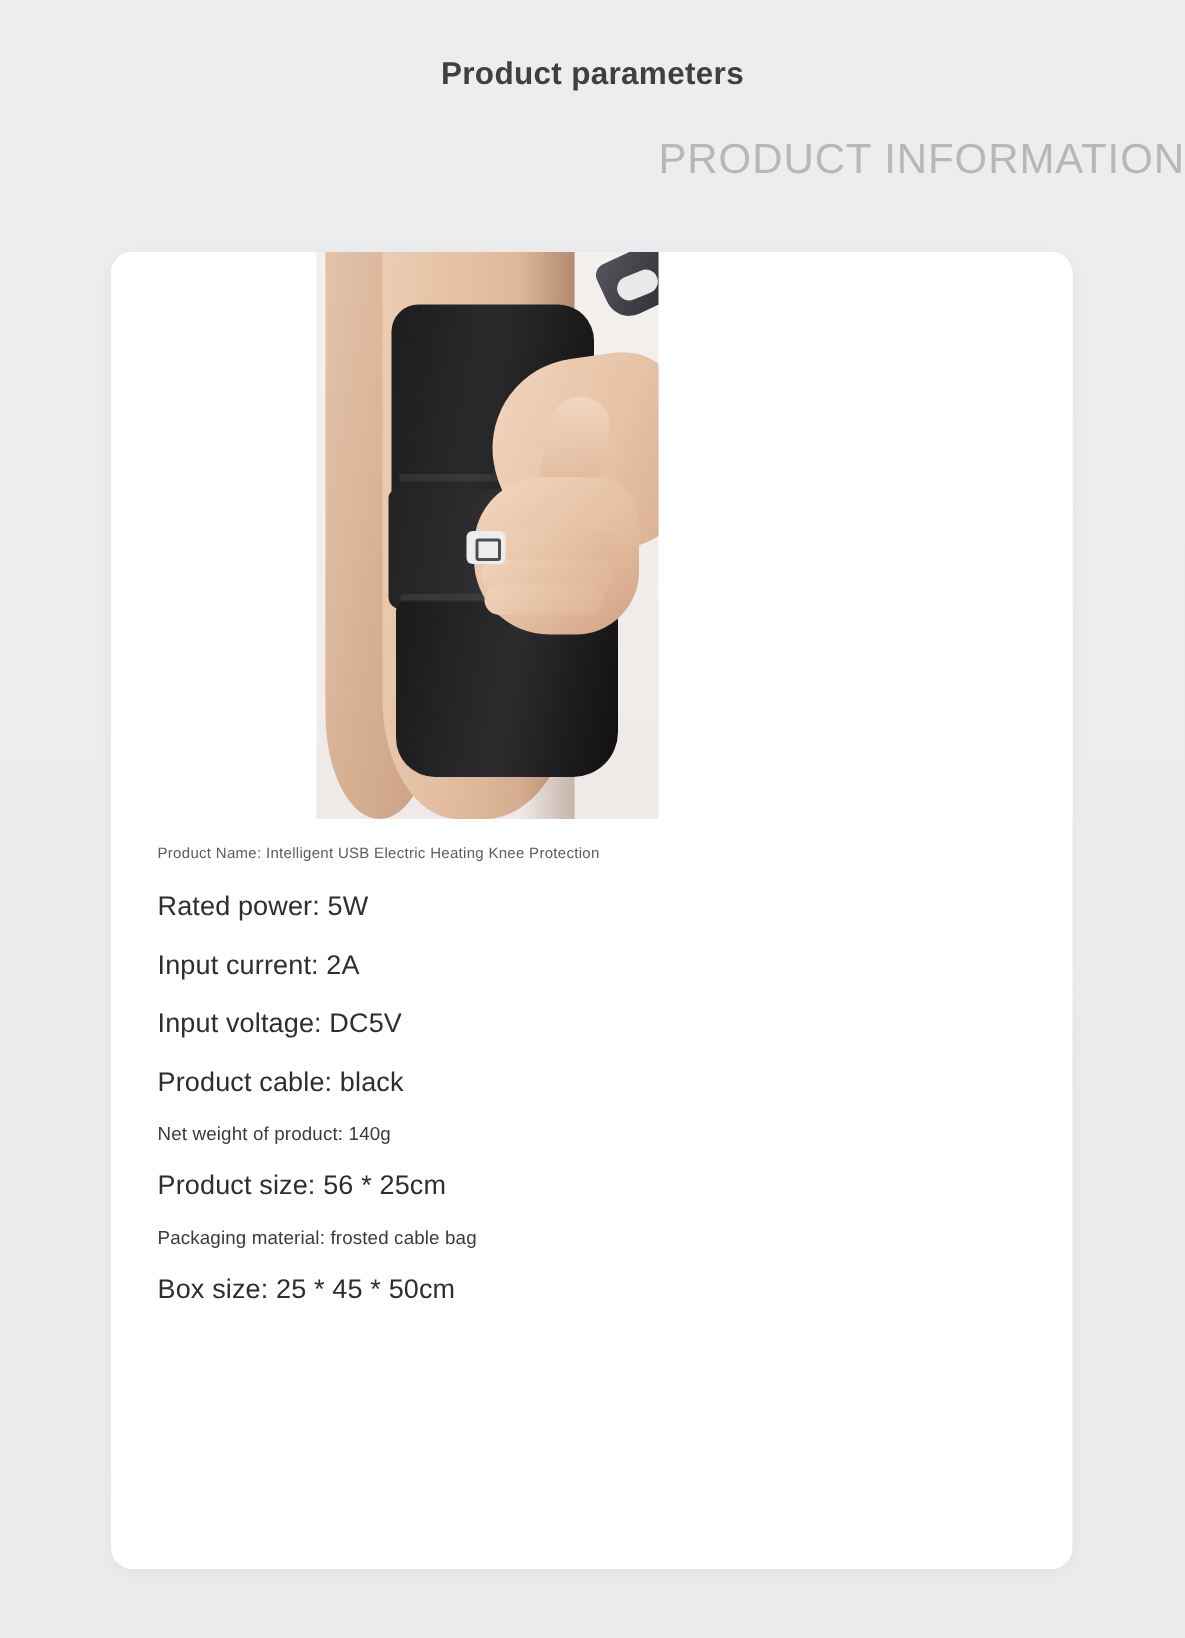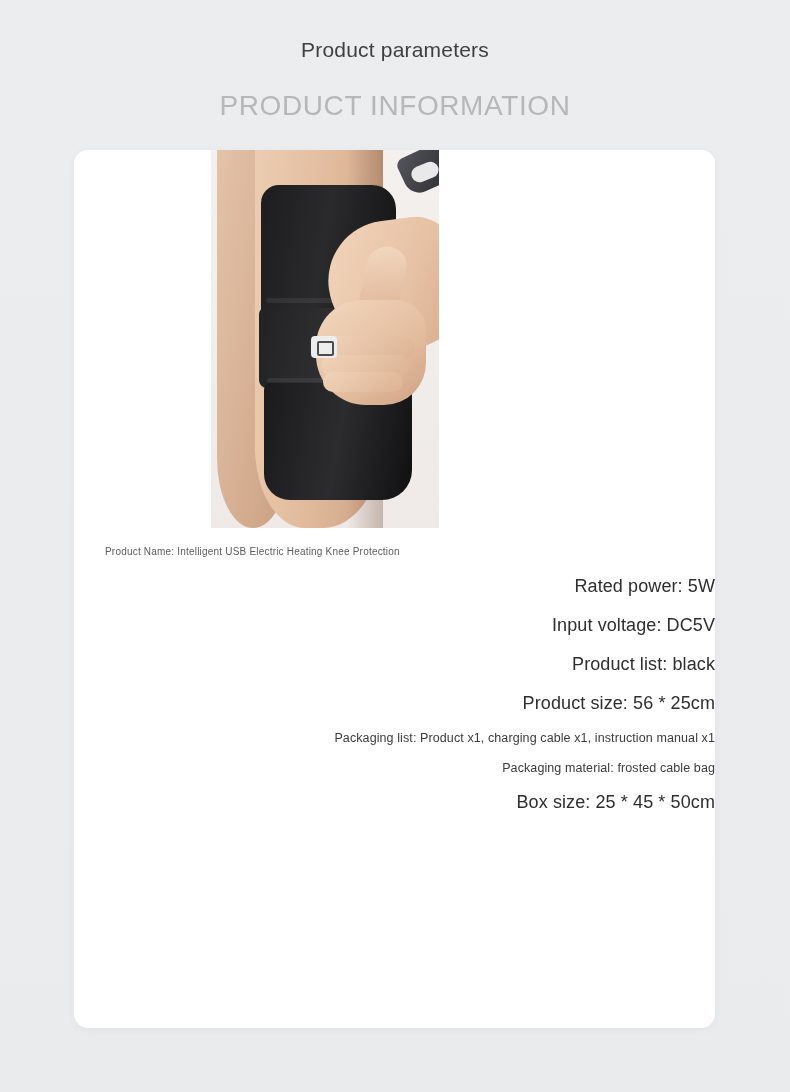--- a/index.html
+++ b/index.html
@@ -17,34 +17,34 @@
     width: 790px;
     height: 1092px;
     background: linear-gradient(180deg, #ecedee 0%, #eaebec 100%);
   }
   .top-title {
     text-align: center;
     font-size: 21px;
     color: #3f3f3f;
     padding-top: 38px;
     letter-spacing: 0.2px;
-    font-weight: 400;
+    font-weight: 700;
   }
   .sub-title {
-    text-align: center;
+    text-align: right;
     font-size: 28px;
     color: #b6b7b8;
     letter-spacing: 0.6px;
     margin-top: 28px;
     font-weight: 400;
   }
   .card {
     position: absolute;
     left: 74px;
-    top: 150px;
+    top: 168px;
     width: 641px;
     height: 878px;
     background: #ffffff;
     border-radius: 14px;
     box-shadow: 0 2px 10px rgba(0,0,0,0.04);
     overflow: hidden;
   }
   .hero {
     position: relative;
     width: 641px;
@@ -210,23 +210,22 @@
     padding: 0 0 0 0;
   }
   .prod-name {
     font-size: 10px;
     color: #5d5d5f;
     padding: 18px 0 0 31px;
     letter-spacing: 0.2px;
   }
   .spec-list {
     margin: 0;
-    padding: 10px 0 0 31px;
+    padding: 10px 11px 0 31px;
     list-style: none;
-    text-align: right;
   }
   .spec {
     color: #2e2e2e;
     padding: 6px 0;
     letter-spacing: 0.1px;
   }
   .spec.lg { font-size: 18px; padding: 9px 0; }
   .spec.sm { font-size: 12.5px; padding: 8px 0; color: #3b3b3b; }
 </style>
 </head>
@@ -259,23 +258,24 @@
         <div class="finger f2"></div>
         <div class="finger f3"></div>
         <div class="btn-badge"></div>
       </div>
     </div>
 
     <div class="info">
       <div class="prod-name">Product Name: Intelligent USB Electric Heating Knee Protection</div>
       <ul class="spec-list">
         <li class="spec lg">Rated power: 5W</li>
+        <li class="spec lg">Input current: 2A</li>
         <li class="spec lg">Input voltage: DC5V</li>
-        <li class="spec lg">Product list: black</li>
+        <li class="spec lg">Product cable: black</li>
+        <li class="spec sm">Net weight of product: 140g</li>
         <li class="spec lg">Product size: 56 * 25cm</li>
-        <li class="spec sm">Packaging list: Product x1, charging cable x1, instruction manual x1</li>
         <li class="spec sm">Packaging material: frosted cable bag</li>
         <li class="spec lg">Box size: 25 * 45 * 50cm</li>
       </ul>
     </div>
 
   </div>
 </div>
 
 </body></html>

